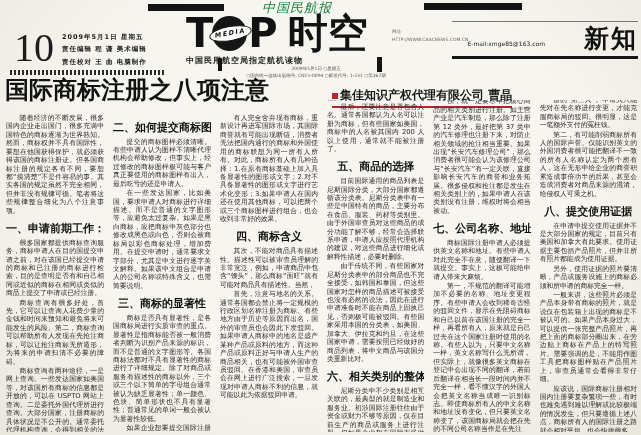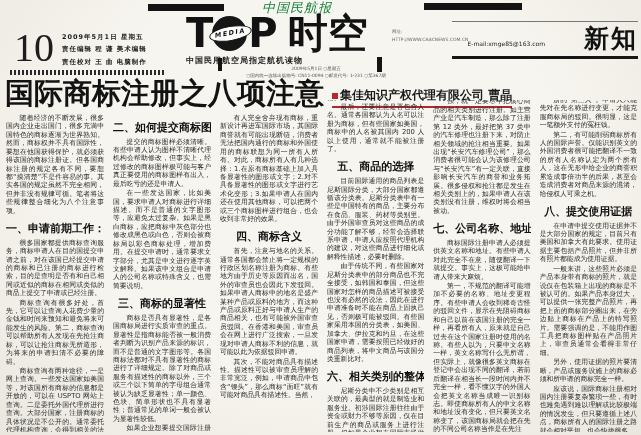--- a/index.html
+++ b/index.html
@@ -45,21 +45,21 @@
   .hdr-right{position:absolute;left:452px;top:21px;width:186px;}
   .hdr-right .topline{border-top:1px solid #777;margin-bottom:4px;}
   .hdr-right .row{display:flex;align-items:flex-end;justify-content:flex-end;gap:8px;}
   .contact{text-align:right;line-height:1.6;padding-bottom:2px;}
   .contact .email{font-size:6px;color:#222;}
   .contact .hotline{font-size:6.5px;font-weight:bold;color:#111;}
   .section-name{font-size:25px;font-weight:900;color:#111;line-height:1;letter-spacing:2px;margin-left:31px;}
   .hdr-right .botline{height:3px;background:#161616;margin-top:5px;}
   
   .headline{position:absolute;left:5px;top:74px;width:324px;white-space:nowrap;
-    font-family:"Liberation Serif",serif;font-weight:900;font-size:29px;color:#121212;
+    font-family:"Liberation Serif",serif;font-weight:900;font-size:24px;color:#121212;
     letter-spacing:0;}
   .byline{position:absolute;left:332px;top:87px;font-size:12px;font-weight:bold;
     color:#1a1a1a;border-bottom:2px solid #b3272d;padding-bottom:2px;white-space:nowrap;}
   .byline .sq{display:inline-block;width:6px;height:6px;background:#b3272d;margin-right:2px;}
   
   .cols{position:absolute;display:flex;gap:9px;overflow:hidden;}
   .colsA{left:6px;top:114px;width:312px;height:318px;}
   .colsB{left:327px;top:100px;width:310px;height:332px;align-items:center;}
   .col{flex:1 1 0;overflow:hidden;font-size:6.8px;line-height:1.24;text-align:justify;
     color:#2b2b2b;}
@@ -128,22 +128,22 @@
         <h3 class="sec-head">二、如何提交商标图样</h3>
         <p class="para">提交的商标图样必须清晰。有些申请人认为图样不清晰代理机构会帮助修改，但事实上，经过修改的商标图样极可能与客户真正要使用的商标图样有出入，最后吃亏的还是申请人。</p>
         <p class="para">在一些发达国家，比如美国，要求申请人对商标进行详细描述。而不是普通的文字图形等，应避免太过复杂。如果是黑白商标，应把商标中灰色部分也修改成黑色或白色，否则会被商标局以彩色商标处理，增加费用。在提交申请时，通常要求文字部分，尤其是中文进行逐字英文解释。如果该中文组合是申请人的公司名称或特殊含义，也需简要说明。</p>
         <h3 class="sec-head">三、商标的显著性</h3>
         <p class="para">商标是否具有显著性，是各国商标局进行实质审查的重点。显著性是指商标能否被一般消费者判断为识别产品来源的标识，而不是普通的文字图形等。各国商标法都对不具有显著性的商标进行了详细规定。除了对商品或服务有描述性的商标以外，三个或三个以下简单的字母组合通常被认为缺乏显著性；单一颜色、色块、简单形状也不具有显著性；普通常见的单词一般会被认为显著性较低。</p>
         <p class="para">如果企业想要提交国际注册的是一个已经在中国注册多年，被中国消费者所认可，但其本身显著性较低的商标，如果商标所</p>
       </div>
     <div class="col">
         <p class="para">有人完全舍弃现有商标，重新设计再进军国际市场，其国际商誉就有可能出现断链，消费者无法把国内通行的商标和外国使用的商标联想为同一所有人所有。对此，商标所有人有几种选择：1.在原有商标基础上加入具备显著性的图形或文字；2.对不具备显著性的图形或文字进行艺术化变形；3.如果申请人在国内还在使用其他商标，可以把两个或三个商标图样进行组合，也会收到非常好的效果。</p>
         <h3 class="sec-head">四、商标含义</h3>
+        <p class="para">其次，不能对商品具有描述性。描述性可以被审查员理解的非常宽泛，例如，申请商品中包含“馒头”，那么商标“面旺”就有可能对商品具有描述性。当然，</p>
         <p class="para">首先，注意与地名的关系。通常各国都会禁止将一定规模的行政区划名称注册为商标。有些地方由于历史等原因而出名，国外的审查员也会因此下发驳回。如果申请人商标中的地名是盛产某种产品或原料的地方，而这种产品或原料正好与申请人生产的商品相关，也有可能被外国审查员驳回。在香港和美国，审查员会在网上进行广泛搜索，一旦发现对申请人商标不利的信息，就可能以此为依据驳回申请。</p>
-        <p class="para">其次，不能对商品具有描述性。描述性可以被审查员理解的非常宽泛，例如，申请商品中包含“馒头”，那么商标“面旺”就有可能对商品具有描述性。当然，</p>
       </div>
   </div>
 
   <div class="cols colsB">
     <div class="col">
         <p class="para">并非所有国家都会如此严格。</p>
         <p class="para">最后，还要注意是否包含人名。通常各国都认为人名可以注册为商标，但有些国家如美国，商标中的人名被其国内 200 人以上使用，通常就不能被注册了。</p>
         <h3 class="sec-head">五、商品的选择</h3>
         <p class="para">目前国际通用的商品列表是尼斯国际分类，大部分国家都遵循该分类表。尼斯分类表中有一些是中国特有的商品，主要分布在食品、服装、药材等类别里。由于外国审查员对这些商品的成分功能了解不够，经常会选择联系申请，申请人应按照代理机构的建议，对这些商品进行细化或解释性描述，必要时删除。</p>
         <p class="para">由于传统不同，有些国家对尼斯分类表中的部分商品也不完全接受，如韩国和泰国，但这些国家对怎样的商品描述可被接受也没有必然的说法，因此在进行申请准备时不能在商品上固执己见，否则极可能被驳回。有些国家采用本国的分类表，如美国、加拿大、伊拉克和约旦，在这些国家申请，需要按照已经做好的商品列表，将中文商品与该国分类重新比对。</p>
@@ -154,19 +154,19 @@
         <p class="para">强，就一定要尽早把核心商品的相关类别进行注册。如主营产业是汽车制造，那么除了注册第 12 类外，最好把第 37 类中的汽车修理也注册下来，对防止相关领域的抢注相当重要。如果出现“长安汽车修理公司”，那么消费者很可能会认为该修理公司与“长安汽车”有一定关联，直接影响长安汽车的商誉和业务拓展。很多侵权和抢注都是发生在相关类别上的，如果申请人在该类别没有注册，维权时将会相当被动。</p>
         <h3 class="sec-head">七、公司名称、地址的英文翻译</h3>
         <p class="para">商标国际注册申请人必须提供英文名称和地址。有些申请人对此完全不在意，随便翻译一下就提交。事实上，这极可能给申请人带来大麻烦。</p>
         <p class="para">第一，不规范的翻译可能增加不必要的名称、地址变更程序。有些申请人会收到稀奇古怪的驳回文件，显示在先阻碍商标和自己以前在该国注册的完全一样，再看所有人，原来就是自己过去在这个国家注册时使用的名称。有些人以为，只要中文名称一样，英文名称写什么无所谓，但实际上，就像很多英文商标在登记中会出现不同的翻译，若前后翻译在相当长一段时间内并不完全一样，看不懂汉字的外国人会把英文名称当成唯一识别标志。即使商标所有人的中文名称和地址没有变化，但只要英文名称变了，该国商标局就会把在先的不同公司名称当作是在先注</p>
       </div>
     <div class="col">
         <p class="para">册的“第三人”。申请人只能先对在先名称进行变更，才能克服商标局的驳回。很明显，这是一笔额外支付的冤枉钱。</p>
         <p class="para">第二，有可能削弱商标所有人的国际声誉。仅能识别英文的外国消费者很可能把翻译不一致的所有人名称认定为两个所有人，这在无形中给企业的商誉积累造成事倍功半的后果，甚至会造成消费者对商品来源的混淆，给侵权人可乘之机。</p>
         <h3 class="sec-head">八、提交使用证据</h3>
         <p class="para">在申请中提交使用证据并不是大部分国家的规定，目前只有美国和加拿大有此要求。使用证据主要包括产品照片，但并非所有照片都能成为使用证据。</p>
+        <p class="para">另外，使用证据的照片要清晰，产品或服务设施上的商标必须和所申请的商标完全一样。</p>
         <p class="para">一般来讲，这些照片必须是产品本身带有商标的照片，就是说仅在包装箱上出现的商标是不被认可的。如果产品本身过大，可以提供一张完整产品照片，再把上面的商标部分圈出来，在旁边贴上商标在产品上的特写照片。需要强调的是，不能用作图工具把商标图样贴在产品照片上，审查员通常会看得非常仔细。</p>
-        <p class="para">另外，使用证据的照片要清晰，产品或服务设施上的商标必须和所申请的商标完全一样。</p>
         <p class="para">应该说，国际商标注册相对国内注册要复杂繁琐一些，有时也难免遇到难以理解或比较极端的情况发生，但只要遵循上述八点，商标所有人的国际注册之路就会相对平坦，也会快捷很多。</p>
       </div>
   </div>
 
 </div>
 
 </body></html>

